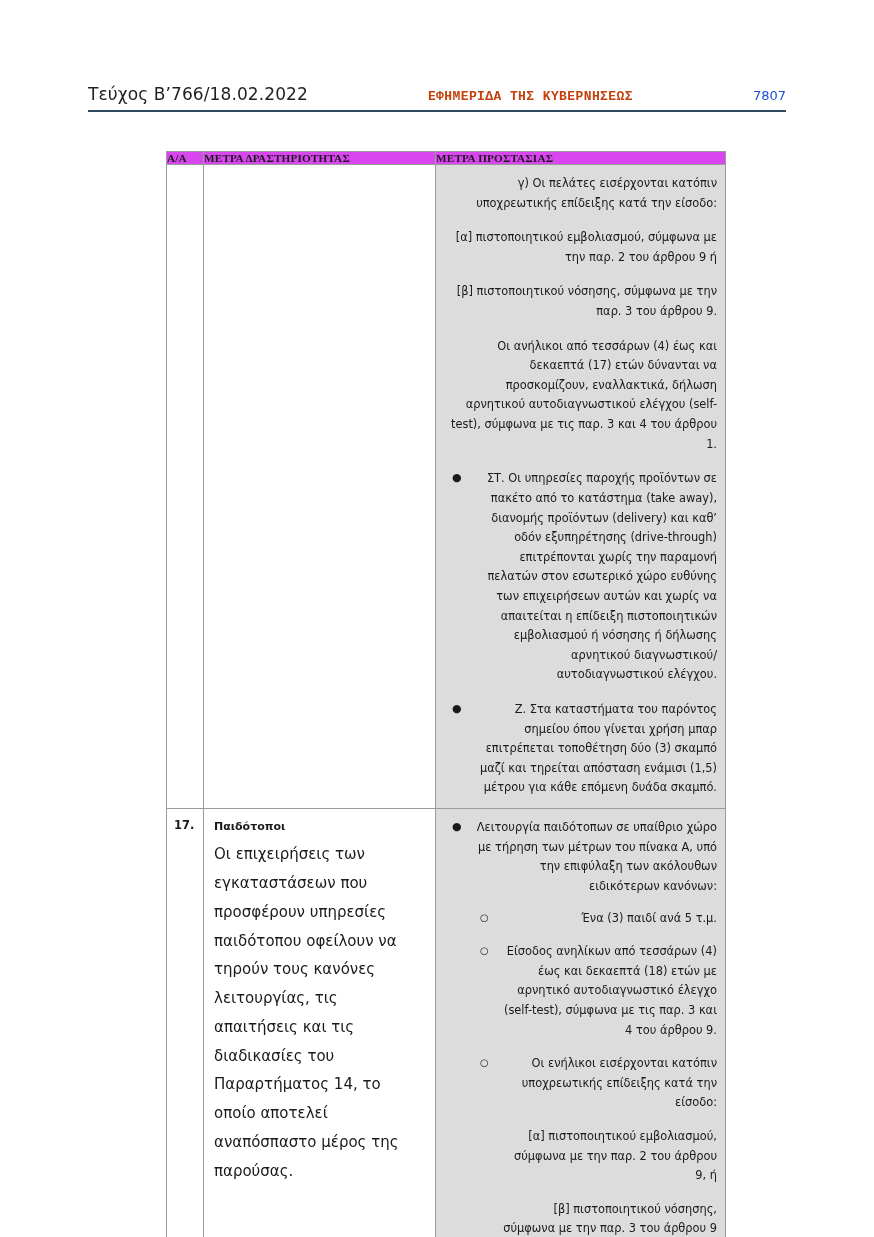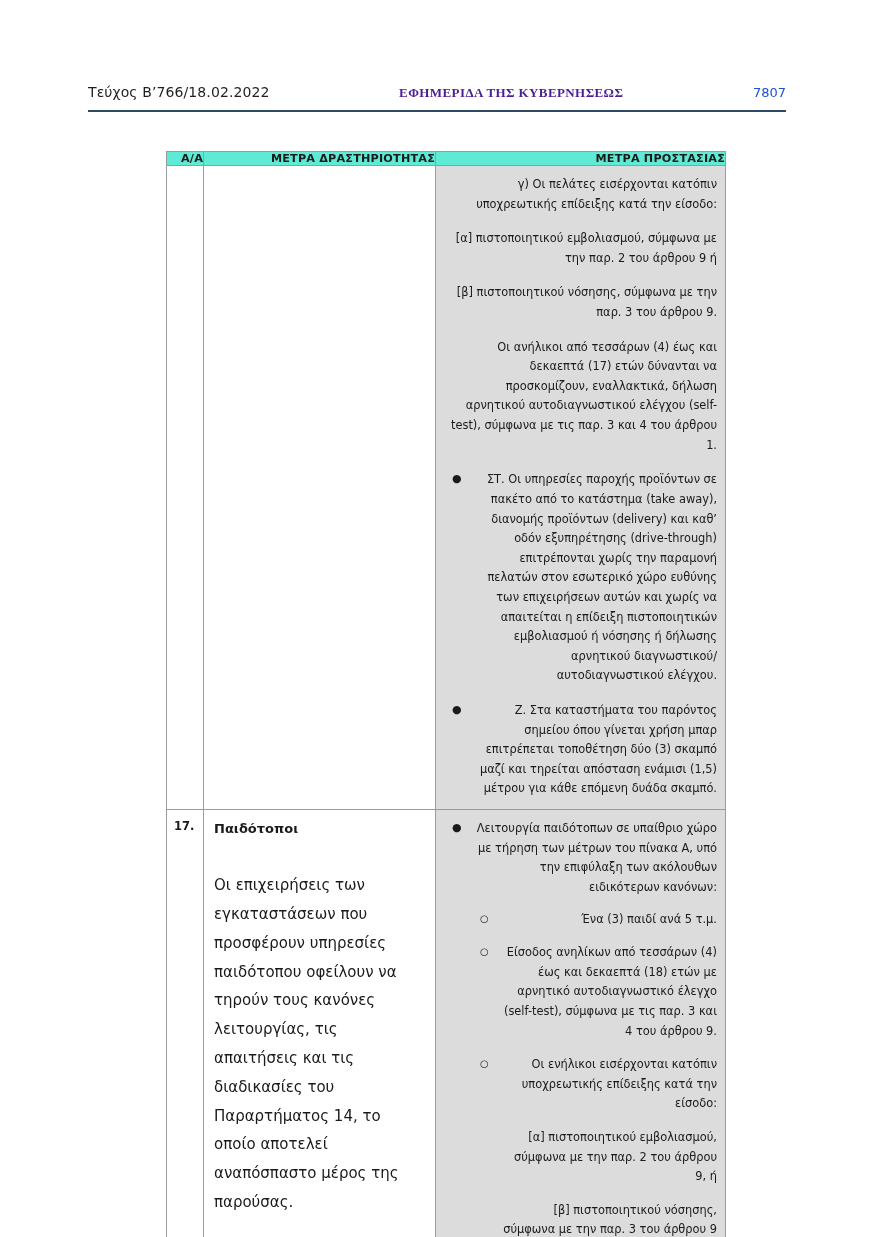--- a/index.html
+++ b/index.html
@@ -22,30 +22,30 @@
     left: 88px;
     top: 84px;
     width: 698px;
     height: 22px;
     display: flex;
     align-items: baseline;
     justify-content: space-between;
   }
   .hdr-left {
     font-family: "DejaVu Sans", "Liberation Sans", sans-serif;
-    font-size: 14px;
+    font-size: 17px;
     color: #231f20;
     letter-spacing: 0.1px;
     white-space: nowrap;
   }
   .hdr-center {
-    font-family: Liberation Serif, serif;
+    font-family: Liberation Mono, monospace;
     font-size: 13px;
     font-weight: 700;
-    color: #4c1d95;
+    color: #c2410c;
     letter-spacing: 0.4px;
     white-space: nowrap;
   }
   .hdr-right {
     font-family: "DejaVu Sans", "Liberation Sans", sans-serif;
     font-size: 13px;
     color: #1d4ed8;
     white-space: nowrap;
   }
   .header-rule {
@@ -70,28 +70,29 @@
     border: 1px solid #9b9b9b;
     vertical-align: top;
     padding: 0;
   }
   .col-aa    { width: 37px; }
   .col-field { width: 232px; }
   .col-meas  { width: 290px; }
 
   
   thead th {
-    background: #5eead4;
-    text-align: right;
+    background: #d946ef;
+    text-align: left;
     font-size: 11.2px;
     font-weight: 700;
     letter-spacing: 0.2px;
     padding: 7px 4px 7px 4px;
     color: #1a1a1a;
     vertical-align: middle;
+    font-family: Liberation Serif, serif;
   }
 
   
   td.cell-aa {
     background: #ffffff;
     text-align: left;
     font-size: 11.5px;
     font-weight: 700;
     padding: 9px 0 0 7px;
   }
@@ -99,24 +100,24 @@
     background: #ffffff;
     padding: 9px 12px 10px 10px;
   }
   td.cell-meas {
     background: #dcdcdc;
     padding: 9px 8px 10px 10px;
     text-align: right;
   }
 
   .field-title {
-    font-size: 13px;
+    font-size: 11px;
     font-weight: 700;
     line-height: 1.55;
-    margin: 0 0 32px 0;
+    margin: 0 0 5px 0;
   }
   .field-para {
     font-size: 15px;
     line-height: 1.92;
     margin: 0;
     text-align: left;
   }
 
   
   .meas-para {

